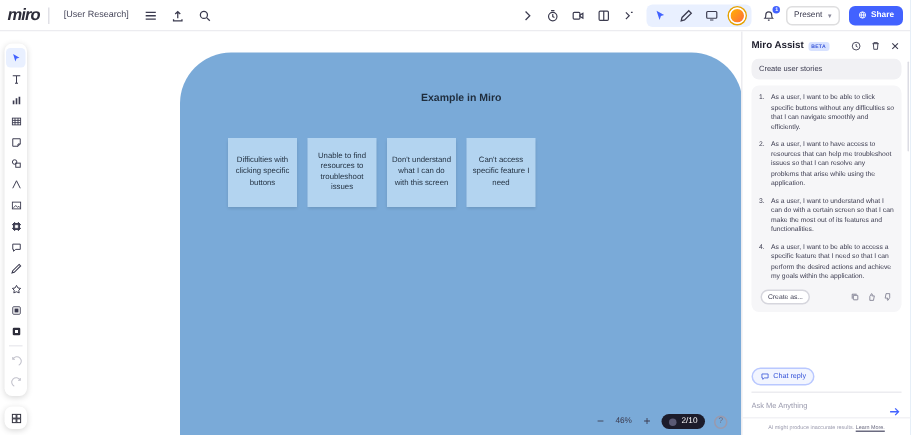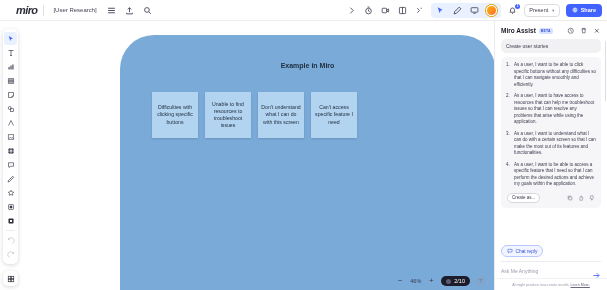--- a/index.html
+++ b/index.html
@@ -12,21 +12,21 @@
   #app { position: relative; width: 607px; height: 290px; }
 
   
   .topbar {
     position: absolute; top: 0; left: 0; width: 607px; height: 21px;
     background: #ffffff; display: flex; align-items: center;
     border-bottom: 1px solid #ececf0;
   }
   .logo {
     font-size: 11px; font-weight: 700; color: #2d2d3a;
-    letter-spacing: -0.6px; padding-left: 16px; font-style: italic;
+    letter-spacing: -0.6px; padding-left: 5px; font-style: italic;
   }
   .divider-v { width: 1px; height: 11px; background: #e0e0e6; margin: 0 6px; }
   .board-title {
     font-size: 6px; color: #46465a; white-space: nowrap;
     padding: 2px 3px; border-radius: 2px;
   }
   .tb-icons { display: flex; align-items: center; gap: 7px; margin-left: 6px; }
   .ticon {
     width: 11px; height: 11px; display: flex; align-items: center;
     justify-content: center; color: #3b3b4f; cursor: pointer;

